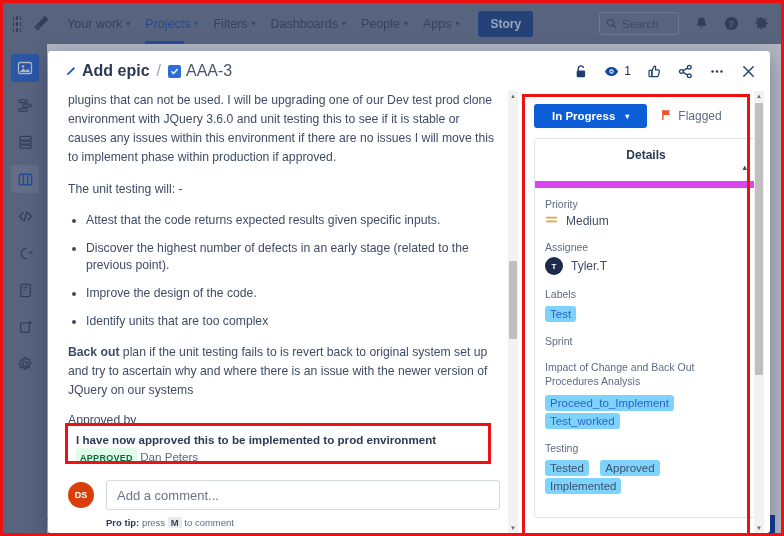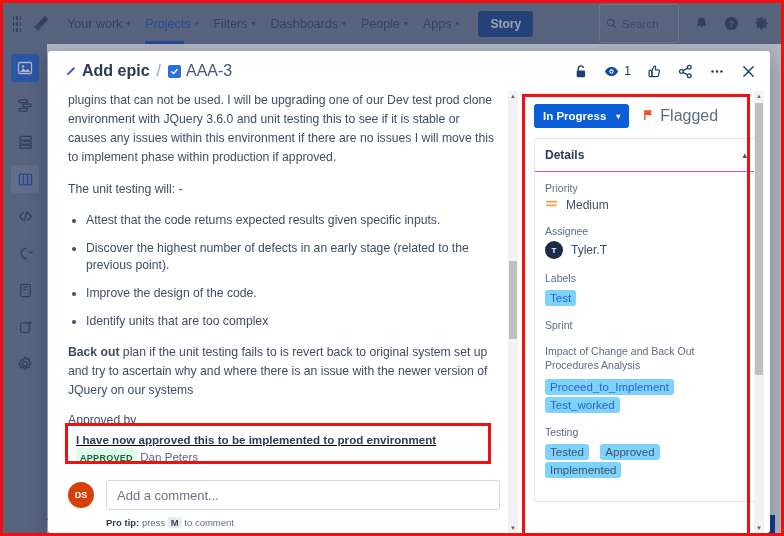--- a/index.html
+++ b/index.html
@@ -33,21 +33,21 @@
   .jira-logo svg { display:block; }
   .navlink { color: #31405e; font-size: 12.5px; margin-right: 15px;
     white-space: nowrap; cursor: pointer; position: relative; display:flex; align-items:center; }
   .navlink .cv { margin-left: 4px; font-size: 8px; opacity: .85; }
   .navlink.active { color: #1d49b8; }
   .navlink.active::after { content:""; position: absolute; left: 0; right: 14px;
     bottom: -13px; height: 3px; background: #1d49b8; }
   .create-btn { background: #143d86; color: #d8e0ee; font-size: 12px;
     font-weight: bold; padding: 6px 12px; border-radius: 3px; margin-left: 4px;
     cursor: pointer; }
-  .search-box { margin-left: 66px; width: 143px; height: 39px;
+  .search-box { margin-left: 66px; width: 143px; height: 23px;
     border: 1px solid #8d96ad; border-radius: 3px; background: #6e778f;
     display: flex; align-items: center; padding: 0 6px; cursor: text; }
   .search-box .mag { margin-right: 5px; flex: none; }
   .search-box .ph { color: #3c4a68; font-size: 11.5px; }
   .nav-ic { margin-left: 15px; cursor: pointer; display: flex; align-items: center; }
 
   
   .leftbar {
     position: absolute; left: 0; top: 41px; width: 44px; bottom: 0;
     background: #6b7590; z-index: 1;
@@ -105,21 +105,21 @@
   .approved-by { font-size: 12.2px; color: #3f4c66; margin-bottom: 7px; }
   .lozenge { display: inline-block; background: #dffcea; color: #096c3b;
     font-size: 9px; font-weight: bold; letter-spacing: .3px;
     padding: 2px 4px; border-radius: 3px; vertical-align: middle; }
   .approver { font-size: 12.2px; font-weight: bold; color: #293756;
     margin-left: 6px; vertical-align: middle; }
 
   
   .hl-comment { position: absolute; left: 62px; top: 420px; width: 426px;
     height: 41px; border: 3px solid #ee1111; background: #fff; z-index: 7;
-    padding: 6px 8px 0 8px; overflow: hidden; text-decoration: underline; }
+    padding: 6px 8px 0 8px; overflow: hidden; }
   .hl-comment .txt { font-size: 11.6px; font-weight: bold; color: #2b3a57;
     line-height: 16px; }
   .hl-comment .who { font-weight: normal; color: #5b687f; }
 
   .comment-area { flex: none; height: 62px; padding: 8px 18px 0 20px;
     display: flex; align-items: flex-start; border-top: 1px solid transparent; }
   .avatar-ds { width: 26px; height: 26px; border-radius: 50%; background: #d93f0b;
     color: #fff; font-size: 9px; font-weight: bold; display: flex;
     align-items: center; justify-content: center; flex: none; margin-right: 12px;
     margin-top: 2px; }
@@ -140,31 +140,31 @@
     display: flex; align-items: center; justify-content: center;
     font-size: 6px; color: #666; cursor: pointer; }
   .desc-sbar { right: 0; top: 0; bottom: 0; }
 
   
   .col-right { flex: 1; position: relative; padding: 7px 6px 0 8px; }
   .detail-frame { position: absolute; left: 4px; top: 3px; right: 20px;
     bottom: -4px; border: 3px solid #ee1111; pointer-events: none; z-index: 6; }
   .status-row { display: flex; align-items: center; padding: 6px 0 10px 8px; }
   .status-btn { background: #0b5ed7; color: #fff; font-size: 11.5px;
-    font-weight: bold; padding: 6px 9px; border-radius: 3px; display: flex;
+    font-weight: bold; padding: 6px 18px; border-radius: 3px; display: flex;
     align-items: center; cursor: pointer; }
   .status-btn .cv { margin-left: 10px; font-size: 8px; }
   .flagged { display: flex; align-items: center; margin-left: 14px;
-    font-size: 16px; color: #5d6b84; cursor: pointer; }
+    font-size: 12px; color: #5d6b84; cursor: pointer; }
   .flagged .fl { margin-right: 6px; }
 
   .details-card { border: 1px solid #e2e5ea; border-radius: 3px;
     margin: 0 6px 0 8px; background: #fff; }
   .details-head { display: flex; align-items: center; padding: 9px 10px;
-    border-bottom: 1px solid #d946ef; cursor: pointer; }
+    border-bottom: 7px solid #d946ef; cursor: pointer; flex-direction: column; }
   .details-head .t { font-size: 12px; font-weight: bold; color: #2c3a55; }
   .details-head .chev { margin-left: auto; font-size: 9px; color: #42516e; }
   .fields { padding: 10px 10px 10px 10px; }
   .fl-label { font-size: 10.5px; color: #5d6b84; margin-bottom: 4px; }
   .fl-block { margin-bottom: 13px; }
   .fl-val { font-size: 12px; color: #3f4c66; display: flex; align-items: center; }
   .prio-ic { margin-right: 8px; }
   .av-t { width: 18px; height: 18px; border-radius: 50%; background: #1c2b4b;
     color: #fff; font-size: 8px; font-weight: bold; display: flex;
     align-items: center; justify-content: center; margin-right: 8px; flex: none; }

